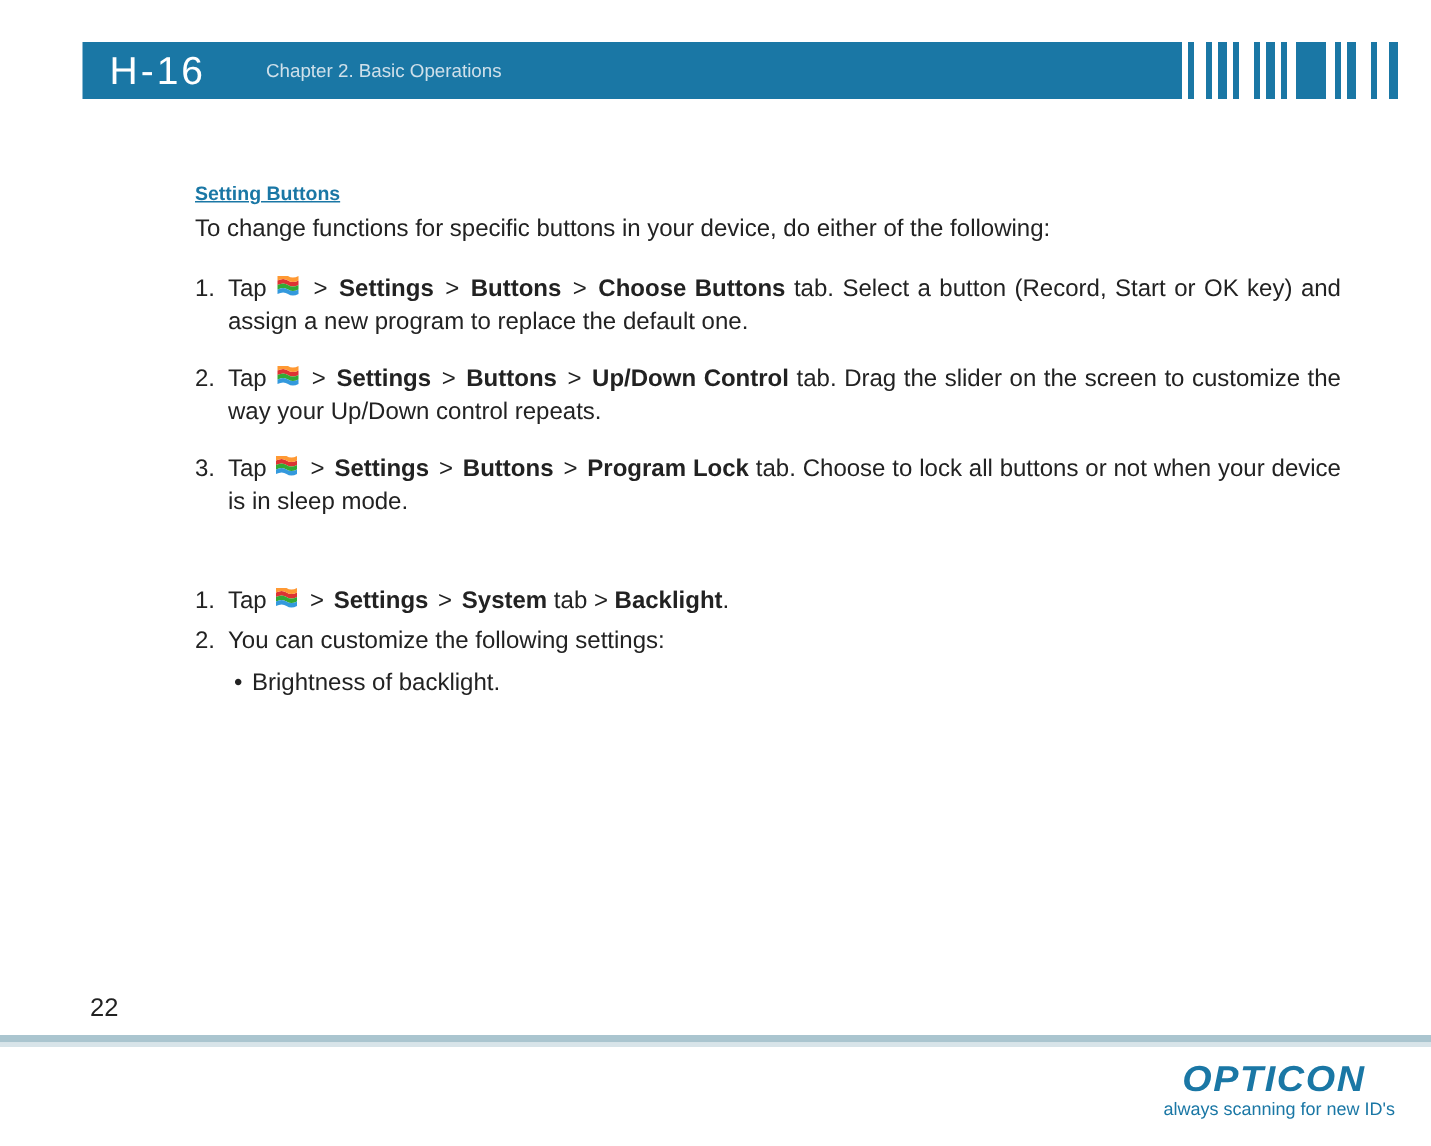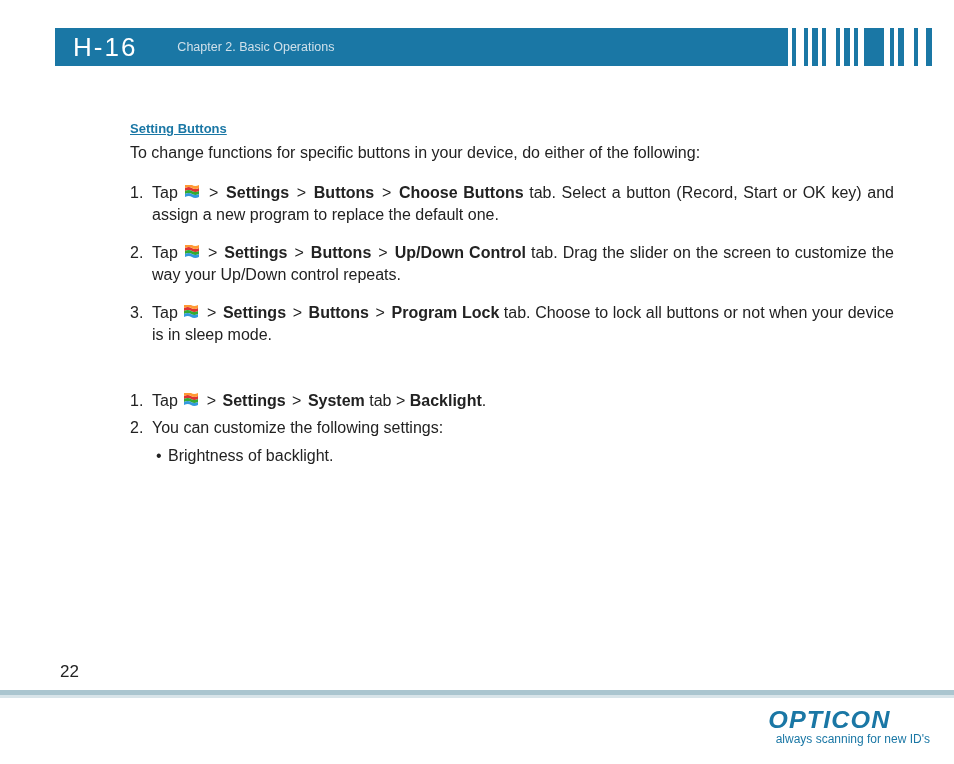--- a/index.html
+++ b/index.html
@@ -99,21 +99,21 @@
       right: 0;
       bottom: 64px;
       height: 10px;
     }
     .footer-stripes .s1 { position: absolute; left: 0; right: 0; top: 0; height: 5px; background: #aac5cf; }
     .footer-stripes .s2 { position: absolute; left: 0; right: 0; top: 5px; height: 3px; background: #d8e4e9; }
     .brand {
       position: absolute;
       right: 24px;
       bottom: 18px;
-      text-align: left;
+      text-align: center;
     }
     .brand-name {
       color: #1a77a5;
       font-weight: 900;
       font-style: italic;
       font-size: 24px;
       letter-spacing: 1px;
       font-family: Arial, sans-serif;
       transform: scaleX(1.05);
       transform-origin: right;

